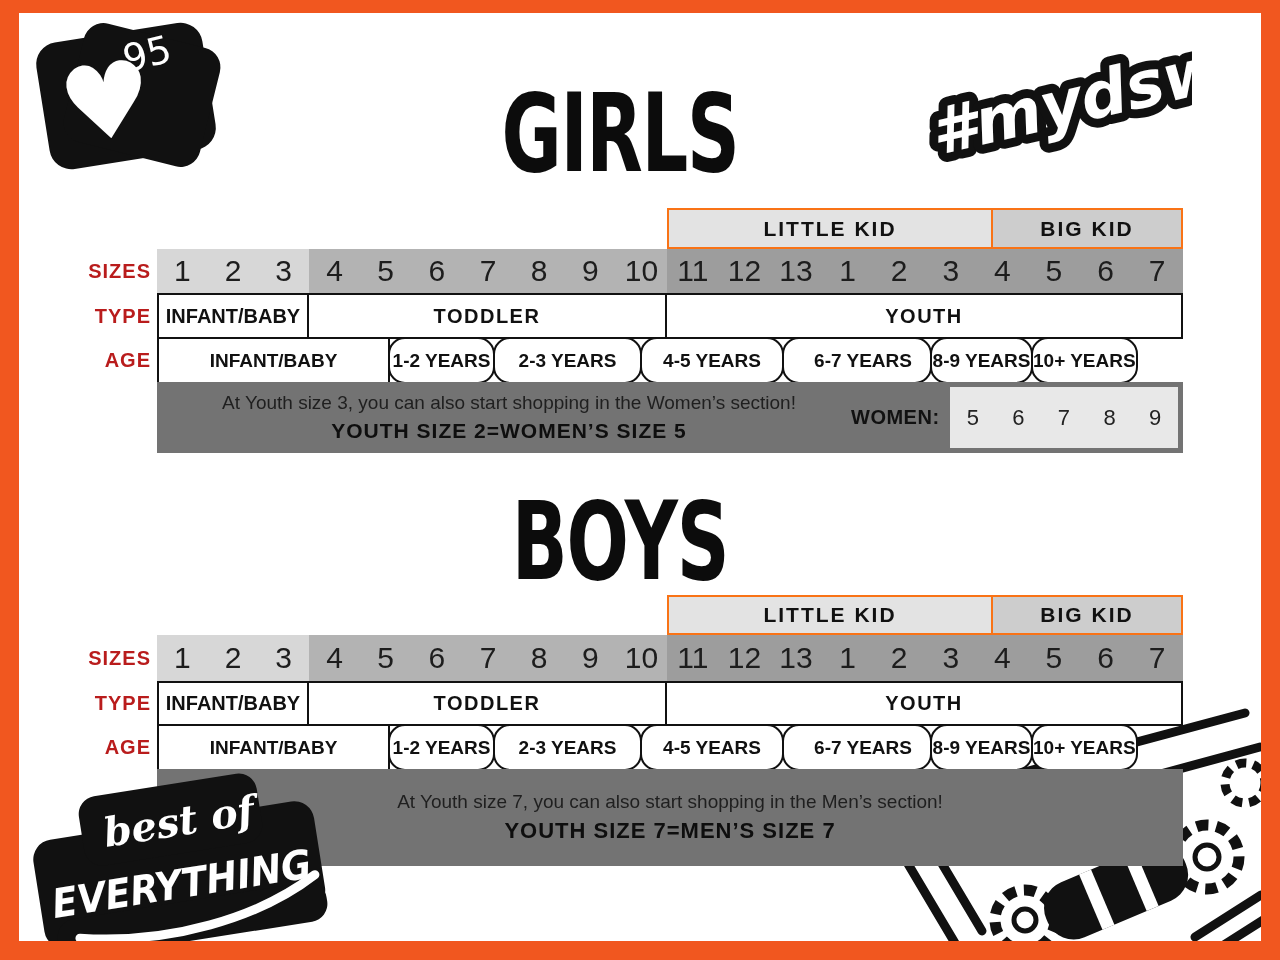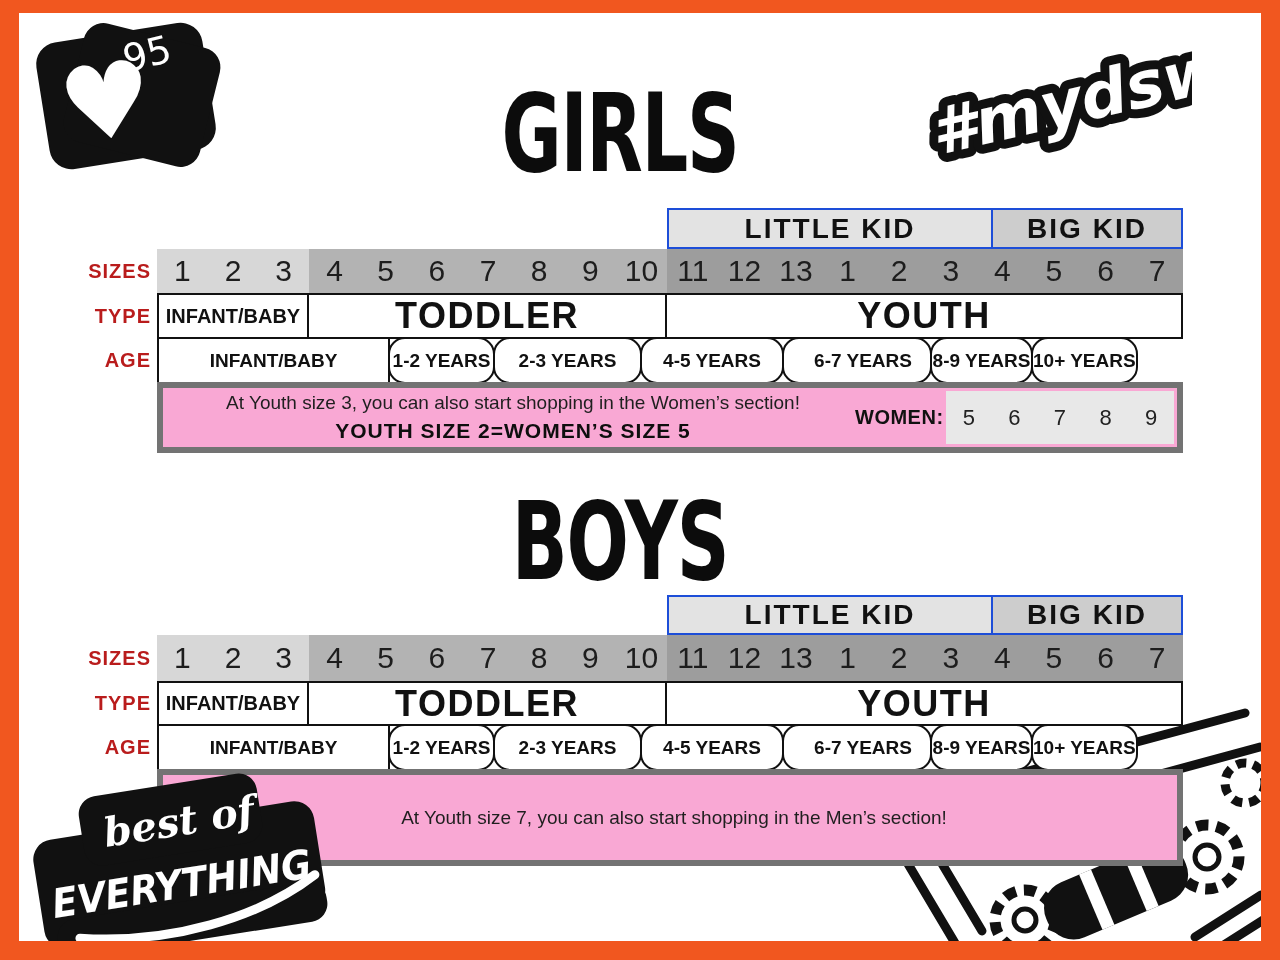--- a/index.html
+++ b/index.html
@@ -7,40 +7,40 @@
          font-family:"Liberation Sans",sans-serif;color:#111;}
   .frame{position:absolute;inset:0;border:19px solid #f1571f;border-top-width:13px;
          z-index:10;pointer-events:none;box-sizing:border-box;}
   .big-title{position:absolute;width:640px;text-align:center;font-family:"DejaVu Sans",sans-serif;
          font-weight:800;font-size:108px;line-height:1;letter-spacing:-2px;color:#0c0c0c;
          transform:scaleX(.68);transform-origin:center;z-index:3;}
   .row{position:absolute;display:flex;box-sizing:border-box;z-index:3;}
   .row-label{position:absolute;left:-118px;width:112px;top:0;height:100%;display:flex;
          align-items:center;justify-content:flex-end;font-weight:bold;font-size:20px;
          letter-spacing:1px;color:#b91c1c;}
-  .hdr-cell{border:2px solid #1d4ed8;box-sizing:border-box;display:flex;align-items:center;
-         justify-content:center;font-weight:bold;font-size:28px;letter-spacing:2px;}
+  .hdr-cell{border:2px solid #f97316;box-sizing:border-box;display:flex;align-items:center;
+         justify-content:center;font-weight:bold;font-size:21px;letter-spacing:2px;}
   .zone{display:flex;height:100%;box-sizing:border-box;}
   .size-cell{flex:1;display:flex;align-items:center;justify-content:center;font-size:30px;color:#1d1d1d;}
   .bordered{border:2px solid #111;box-sizing:border-box;background:#fff;display:flex;
          align-items:center;justify-content:center;}
   .type-cell{font-weight:bold;}
   .type-small{font-size:20px;}
-  .type-big{font-size:36px;letter-spacing:1.5px;}
+  .type-big{font-size:20px;letter-spacing:1.5px;}
   .age-cell{border:2px solid #111;box-sizing:border-box;background:#fff;display:flex;
          align-items:center;justify-content:center;font-weight:bold;font-size:19px;white-space:nowrap;}
   .age-row .age-cell + .age-cell{margin-left:-2px;border-radius:17px;}
   .age-row .age-cell:nth-child(1){width:152px;}
   .age-row .age-cell:nth-child(2){width:233px;}
   .age-row .age-cell:nth-child(3){width:107px;}
   .age-row .age-cell:nth-child(4){width:149px;text-align:center;}
   .age-row .age-cell:nth-child(5){width:144px;}
   .age-row .age-cell:nth-child(6){width:150px;padding-left:12px;}
   .age-row .age-cell:nth-child(7){width:103px;}
-  .note-cell{position:relative;width:1162px;height:100%;border:6px solid #737373;box-sizing:border-box;background:#f9a8d4;}
+  .note-cell{position:relative;width:1162px;height:100%;border:2px solid #737373;box-sizing:border-box;background:#737373;}
   .note-text{position:absolute;top:0;height:100%;display:flex;flex-direction:column;
          justify-content:center;align-items:center;}
   .note-l1{font-size:19px;color:#1f1f1f;}
   .note-l2{font-weight:bold;font-size:21px;letter-spacing:1px;margin-top:5px;color:#0e0e0e;}
   .women-label{position:absolute;left:692px;top:0;height:100%;display:flex;align-items:center;
          font-weight:bold;font-size:20px;letter-spacing:.5px;}
   .women-box{position:absolute;right:3px;top:3px;bottom:3px;width:228px;background:#e8e8e8;display:flex;}
   .women-size-cell{flex:1;display:flex;align-items:center;justify-content:center;font-size:22px;color:#222;}
   .sticker{position:absolute;z-index:5;}
   .art{position:absolute;z-index:1;}
@@ -213,20 +213,21 @@
       <span class="age-cell">4-5 YEARS</span>
       <span class="age-cell">6-7 YEARS</span>
       <span class="age-cell">8-9 YEARS</span>
       <span class="age-cell">10+ YEARS</span>
     </div>
 
   <div class="row" style="left:157px;top:769px;width:1026px;height:97px;">
     <div class="note-cell">
       <div class="note-text" style="left:0;width:1022px;">
         <div class="note-l1">At Youth size 7, you can also start shopping in the Men’s section!</div>
+        <div class="note-l2" style="font-size:22px;">YOUTH SIZE 7=MEN’S SIZE 7</div>
       </div>
     </div>
   </div>
 
   <svg class="sticker" style="left:18px;top:772px;" width="320" height="188" viewBox="0 0 320 188">
     <g transform="rotate(-9 160 95)">
       <rect x="18" y="48" width="284" height="110" rx="20" fill="#111"></rect>
       <rect x="70" y="12" width="180" height="70" rx="18" fill="#111"></rect>
       <rect x="30" y="130" width="272" height="40" rx="18" fill="#111"></rect>
       <text x="92" y="64" font-size="40" fill="#fff" font-style="italic" font-weight="bold" font-family="DejaVu Serif, serif">best of</text>

